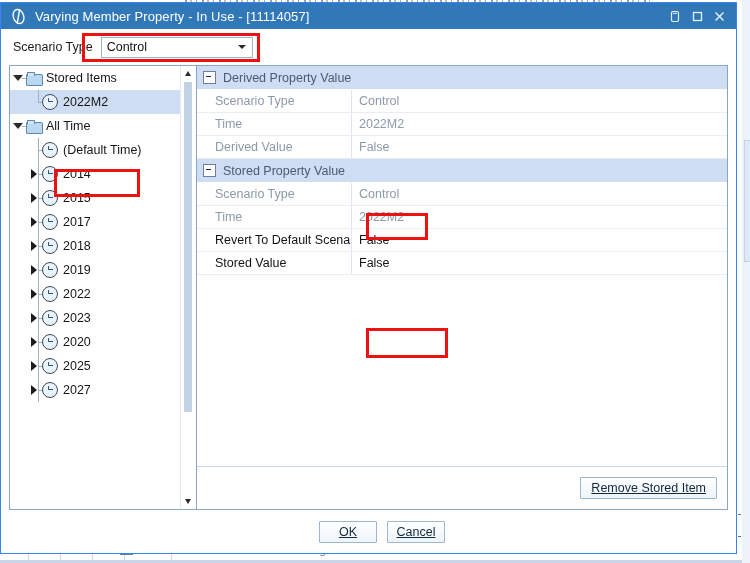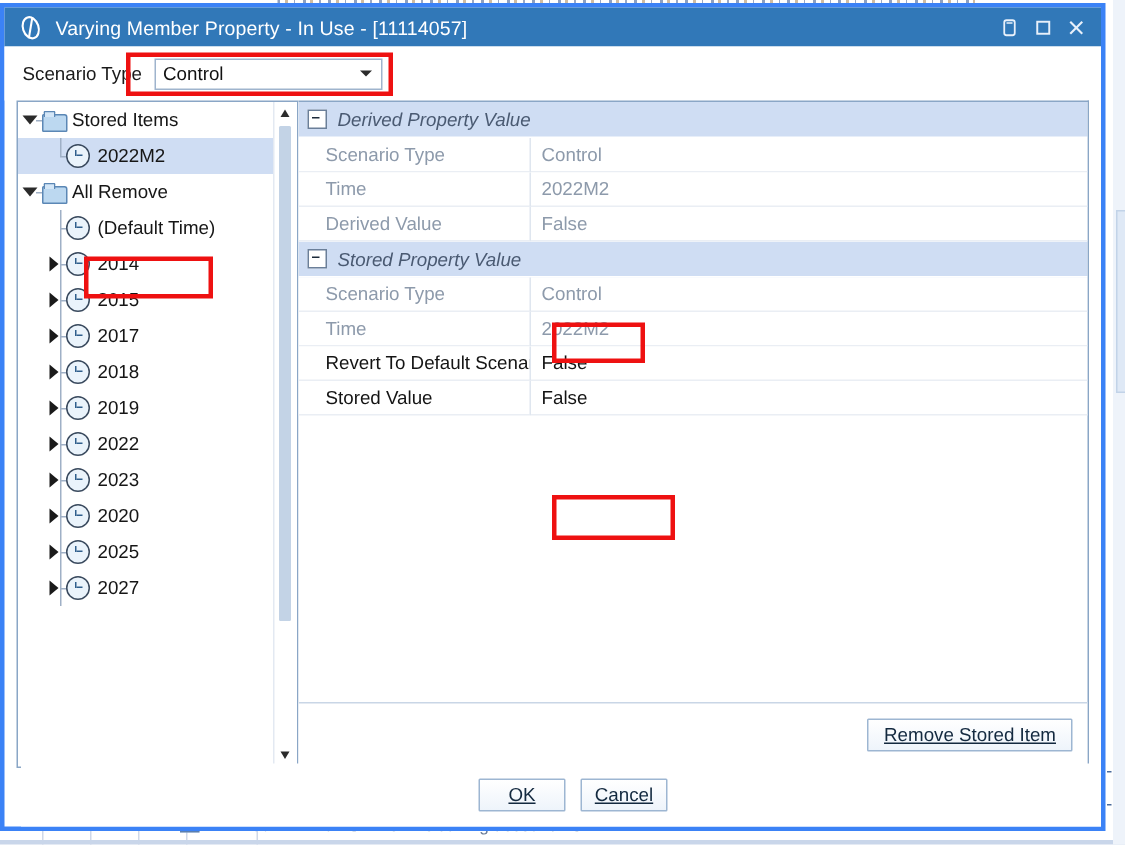--- a/index.html
+++ b/index.html
@@ -58,21 +58,21 @@
   #bg-dash-1, #bg-dash-2 {
     position:absolute; width:14px; height:0; border-top:1px dashed #4a6a9b;
   }
   #bg-dash-1{ left:727px; top:514px; }
   #bg-dash-2{ left:727px; top:536px; }
 
   
   #dialog {
     position: absolute; left: 0px; top: 2px;
     width: 737px; height: 552px;
-    border: 3px solid #3b82f6;
+    border: 1px solid #3b82f6;
     background: #ffffff;
     box-sizing: border-box;
   }
   #titlebar {
     height: 26px;
     background: #3178b8;
     display: flex; align-items: center;
     padding: 0 6px 0 8px;
     color: #ffffff;
     user-select: none;
@@ -209,21 +209,20 @@
     border: 1px solid #8aa6c6; border-left: none; background: #ffffff;
     position: relative; overflow: hidden;
   }
   .prow { display: flex; height: 23px; align-items: stretch; font-size: 12.5px; }
   .prow.cat {
     background: #cfddf3; border-bottom: 1px solid #ffffff;
   }
   .cat-cell {
     display:flex; align-items:center; padding-left: 6px; width:100%;
     color: #4a5a72;
-    font-style: italic;
   }
   .expbox {
     width: 11px; height: 11px; border: 1px solid #6b7f99; background:#ffffff;
     position: relative; margin-right: 7px; flex:0 0 auto;
   }
   .expbox:before{
     content:""; position:absolute; left:2px; top:4px; width:5px; height:1px; background:#1c2a3a;
   }
   .pname {
     width: 155px; flex: 0 0 155px; box-sizing: border-box;
@@ -347,21 +346,21 @@
           <div class="clock-ic"></div>
           <span class="tlabel">2022M2</span>
         </div>
 
         <div class="tnode">
           <div class="twig">
               <span class="exp-open"></span>
             </div>
           <span class="dash"></span>
           <div class="folder-ic"></div>
-          <span class="tlabel">All Remove</span>
+          <span class="tlabel">All Time</span>
         </div>
 
         <div class="tnode" style="padding-left:16px">
           <div class="twig">
               <span class="vline"></span>
               <span class="elbow-h"></span>
             </div>
           <div class="clock-ic"></div>
           <span class="tlabel">(Default Time)</span>
         </div>

